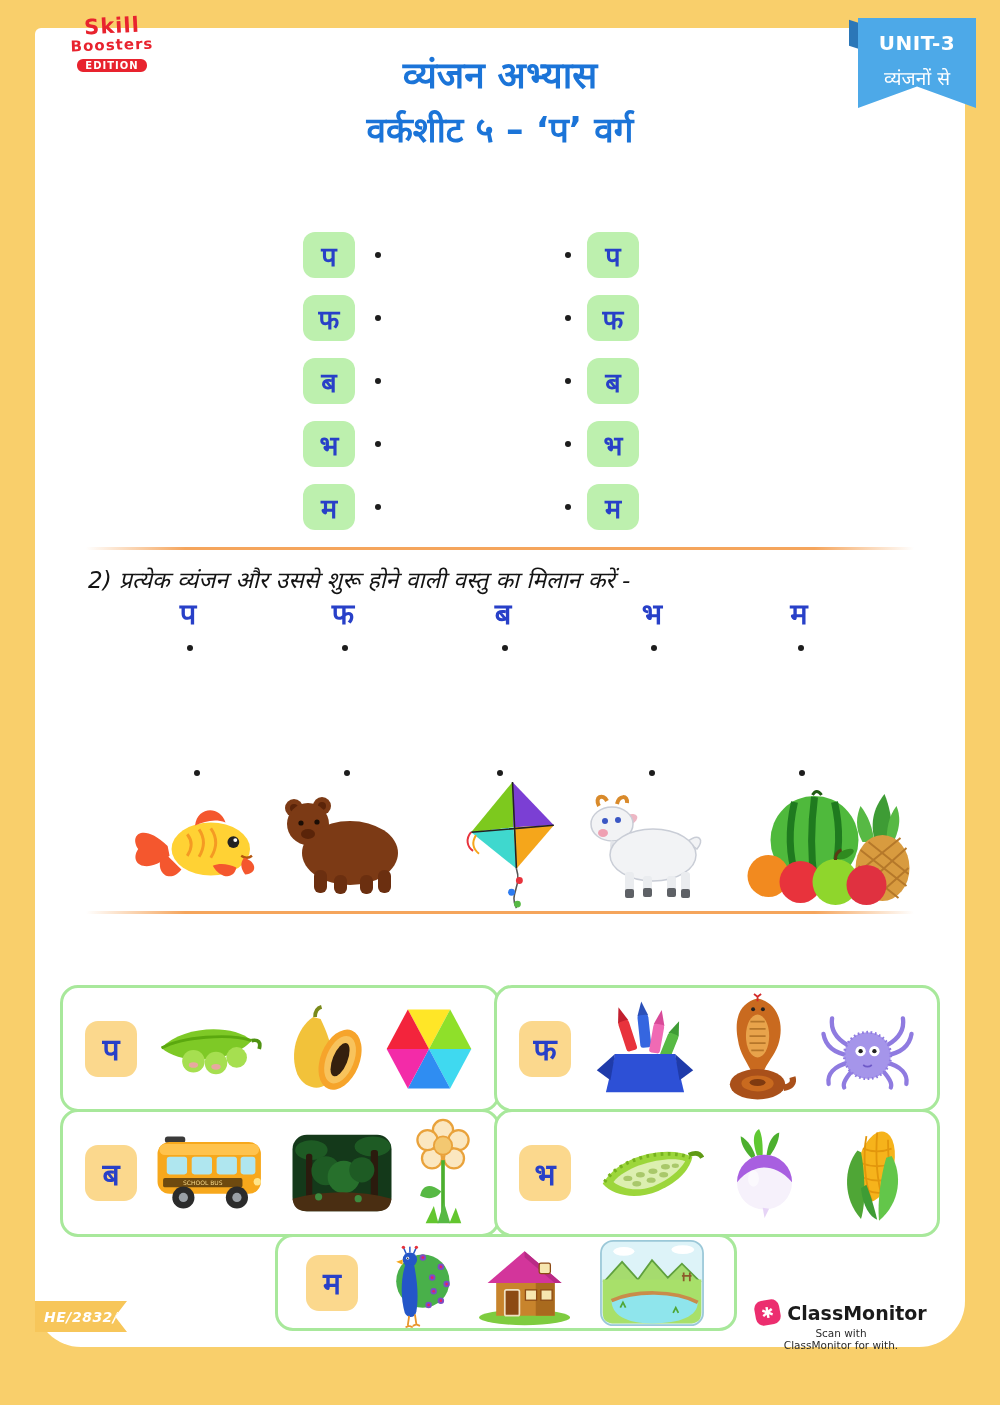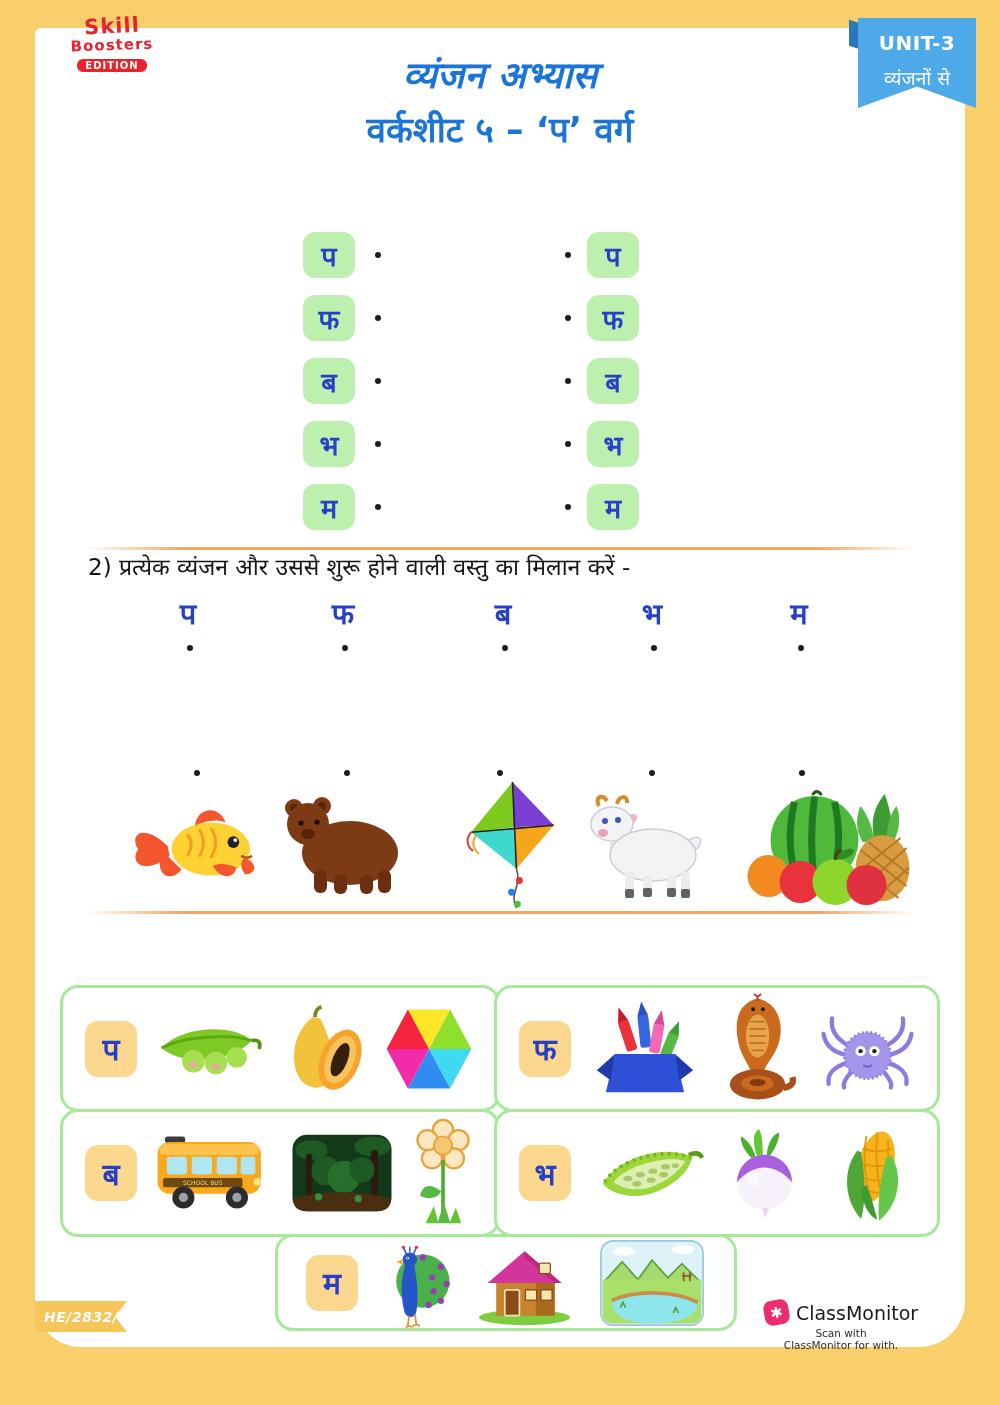--- a/index.html
+++ b/index.html
@@ -10,21 +10,21 @@
   
   .logo { position:absolute; left:50px; top:14px; width:124px; text-align:center; z-index:5; }
   .logo-skill { color:#E8232E; font-weight:bold; font-size:21px; transform:rotate(-3deg); letter-spacing:1px; }
   .logo-boosters { color:#E8232E; font-weight:bold; font-size:15px; transform:rotate(-2deg); margin-top:-2px; letter-spacing:1px; }
   .logo-cloud { background:#3D8FE0; border:4px solid #CFEFF5; border-radius:26px; margin-top:2px; padding:10px 4px 12px; }
   .logo-hindi { color:#ffffff; font-weight:bold; font-size:25px; letter-spacing:1px; text-shadow:1px 2px 0 #1b5fa8; }
   .logo-edition { display:inline-block; background:#E8232E; color:#fff; font-size:10px; font-weight:bold; border:2px solid #fff; border-radius:8px; padding:1px 8px; margin-top:-14px; position:relative; z-index:6; letter-spacing:1px; }
 
   
   .title { position:absolute; left:0; top:48px; width:1000px; text-align:center; color:#1B74D8; font-weight:bold; z-index:2; }
-  .title-line1 { font-size:37px;font-style:italic; }
+  .title-line1 { font-size:37px; }
   .title-line2 { font-size:35px; margin-top:6px; }
 
   
   .ribbon-fold { position:absolute; left:849px; top:22px; width:14px; height:26px; background:#2B77B8; transform:skewY(18deg); }
   .ribbon { position:absolute; left:858px; top:18px; width:118px; height:90px; background:#4DA9E8; clip-path:polygon(0 0,100% 0,100% 100%,50% 76%,0 100%); text-align:center; color:#fff; z-index:4; }
   .ribbon-title { font-weight:bold; font-size:20px; margin-top:13px; letter-spacing:.5px; }
   .ribbon-sub { font-size:19px; margin-top:10px; }
 
   .heading { position:absolute; font-size:23px; color:#141414; white-space:nowrap; }
 
@@ -39,21 +39,21 @@
   .pic svg { display:block; }
 
   .cell { position:absolute; border:3px solid #A8E89B; border-radius:18px; background:#fff; display:flex; align-items:center; justify-content:space-between; padding:0 22px; }
   .cell .img { line-height:0; flex:0 0 auto; }
 
   .he-tag { position:absolute; left:35px; top:1301px; width:92px; height:31px; background:#F7C65A; clip-path:polygon(0 0,100% 0,87% 50%,100% 100%,0 100%); color:#fff; font-weight:bold; font-style:italic; font-size:14px; display:flex; align-items:center; padding-left:9px; letter-spacing:.5px; }
 
   .brand { position:absolute; left:746px; top:1300px; width:190px; text-align:center; color:#1A1A1A; }
   .brand-row { display:flex; align-items:center; justify-content:center; gap:7px; }
   .brand-icon { width:25px; height:25px; background:#EC2E6F; border-radius:8px; transform:rotate(-10deg); display:flex; align-items:center; justify-content:center; color:#fff; font-size:15px; flex:0 0 auto; }
-  .brand-name { font-weight:normal; font-size:19px; }
+  .brand-name { font-weight:bold; font-size:19px; }
   .brand-note { font-size:10.5px; margin-top:2px; color:#2b2b2b; }
 </style>
 </head>
 <body>
 
 <div class="page">
   <div class="content"></div>
 
   <div class="logo">
     <div class="logo-skill">Skill</div>
@@ -92,21 +92,21 @@
   <div class="dot" style="left:565px; top:504px;"></div>
 
   <div class="tile-green" style="left:587px; top:232px;">प</div>
   <div class="tile-green" style="left:587px; top:295px;">फ</div>
   <div class="tile-green" style="left:587px; top:358px;">ब</div>
   <div class="tile-green" style="left:587px; top:421px;">भ</div>
   <div class="tile-green" style="left:587px; top:484px;">म</div>
 
   <div class="divider" style="top:547px;"></div>
 
-  <div class="heading" style="left:88px; top:550px;">2) प्रत्येक व्यंजन और उससे शुरू होने वाली वस्तु का मिलान करें -</div>
+  <div class="heading" style="left:88px; top:563px;font-style:italic;">2) प्रत्येक व्यंजन और उससे शुरू होने वाली वस्तु का मिलान करें -</div>
 
   <div class="s2-letter" style="left:188px; top:593px;">प</div>
   <div class="s2-letter" style="left:343px; top:593px;">फ</div>
   <div class="s2-letter" style="left:503px; top:593px;">ब</div>
   <div class="s2-letter" style="left:652px; top:593px;">भ</div>
   <div class="s2-letter" style="left:799px; top:593px;">म</div>
 
   <div class="dot" style="left:187px; top:645px;"></div>
   <div class="dot" style="left:342px; top:645px;"></div>
   <div class="dot" style="left:502px; top:645px;"></div>

